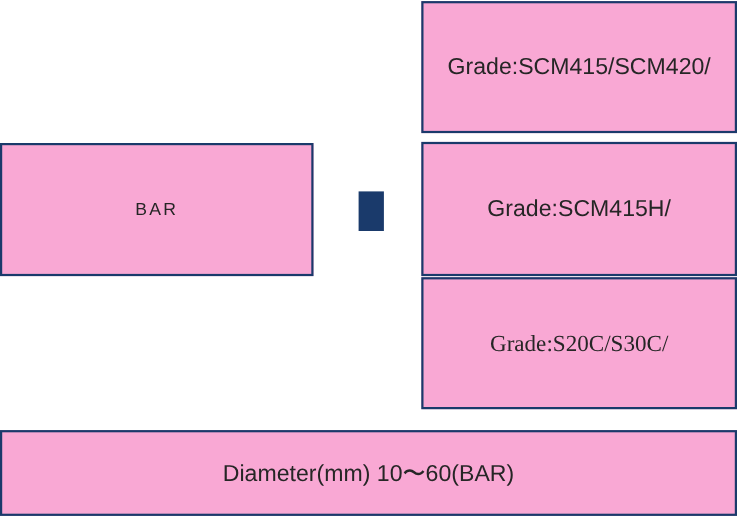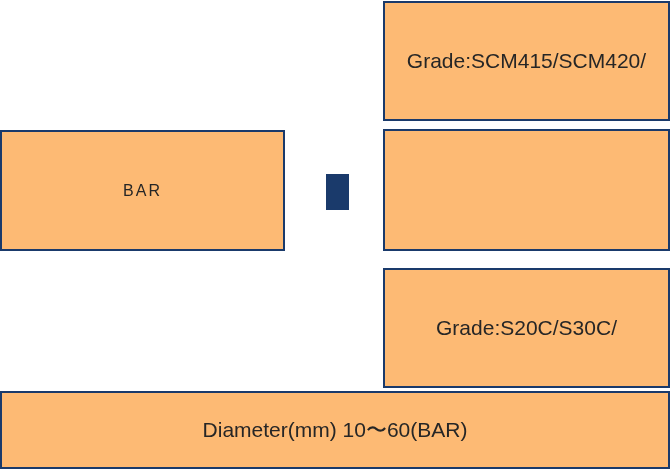--- a/index.html
+++ b/index.html
@@ -10,21 +10,21 @@
   body {
     width: 671px;
     height: 471px;
     position: relative;
     overflow: hidden;
     font-family: "Liberation Sans", "DejaVu Sans", sans-serif;
     color: var(--text, #262626);
   }
   .box {
     position: absolute;
-    background: #fdba74;
+    background: #f9a8d4;
     border: 2px solid var(--border, #1a3a6b);
     box-sizing: border-box;
     display: flex;
     flex-direction: column;
     align-items: center;
     justify-content: center;
     text-align: center;
   }
   .bar-box {
     left: 0;
@@ -43,21 +43,21 @@
     background: var(--connector, #1a3a6b);
   }
   .grade-box {
     left: 383px;
     width: 287px;
     font-size: 21px;
     line-height: 30px;
   }
   .grade-box-1 { top: 1px;   height: 120px; }
   .grade-box-2 { top: 129px; height: 122px; }
-  .grade-box-3 { top: 268px; height: 120px; }
+  .grade-box-3 { top: 252px; height: 120px; font-family: Liberation Serif, serif; }
   .diameter-box {
     left: 0;
     top: 391px;
     width: 670px;
     height: 78px;
     font-size: 21px;
   }
   .line { display: block; }
 </style>
 </head>
@@ -69,20 +69,21 @@
     <span>BAR</span>
   </div>
 
   <div class="connector"></div>
 
   <div class="box grade-box grade-box-1">
     <span class="line">Grade:SCM415/SCM420/</span>
   </div>
 
   <div class="box grade-box grade-box-2">
+    <span class="line">Grade:SCM415H/</span>
   </div>
 
   <div class="box grade-box grade-box-3">
     <span class="line">Grade:S20C/S30C/</span>
   </div>
 
   <div class="box diameter-box">
     <span>Diameter(mm) 10〜60(BAR)</span>
   </div>
 

